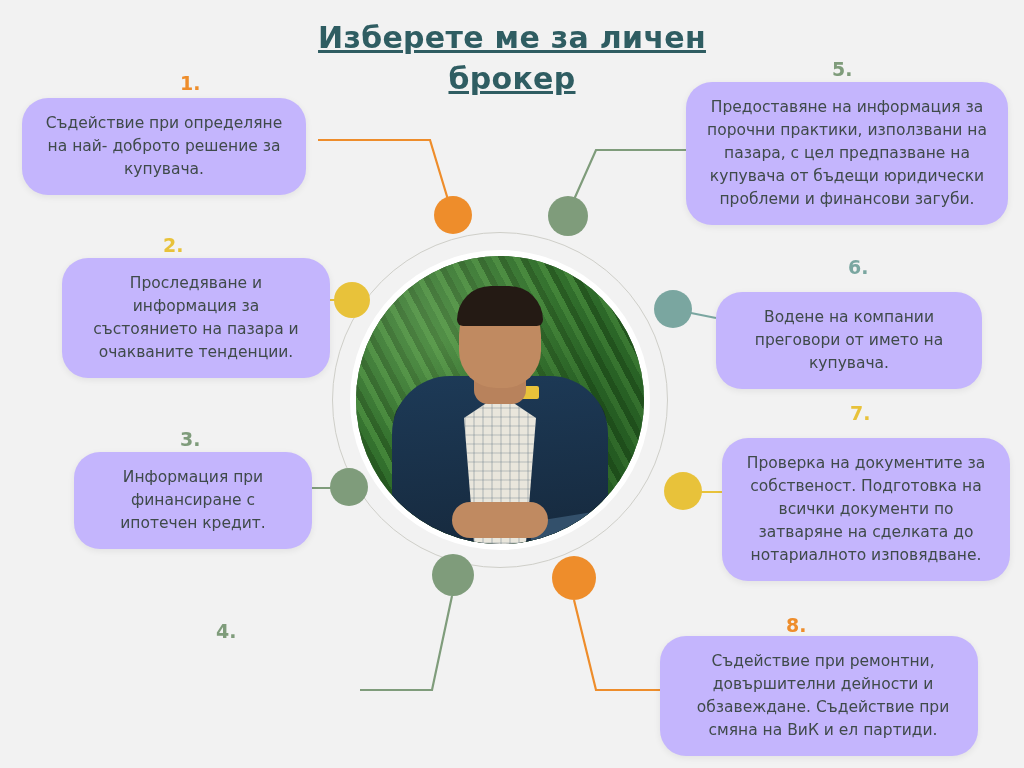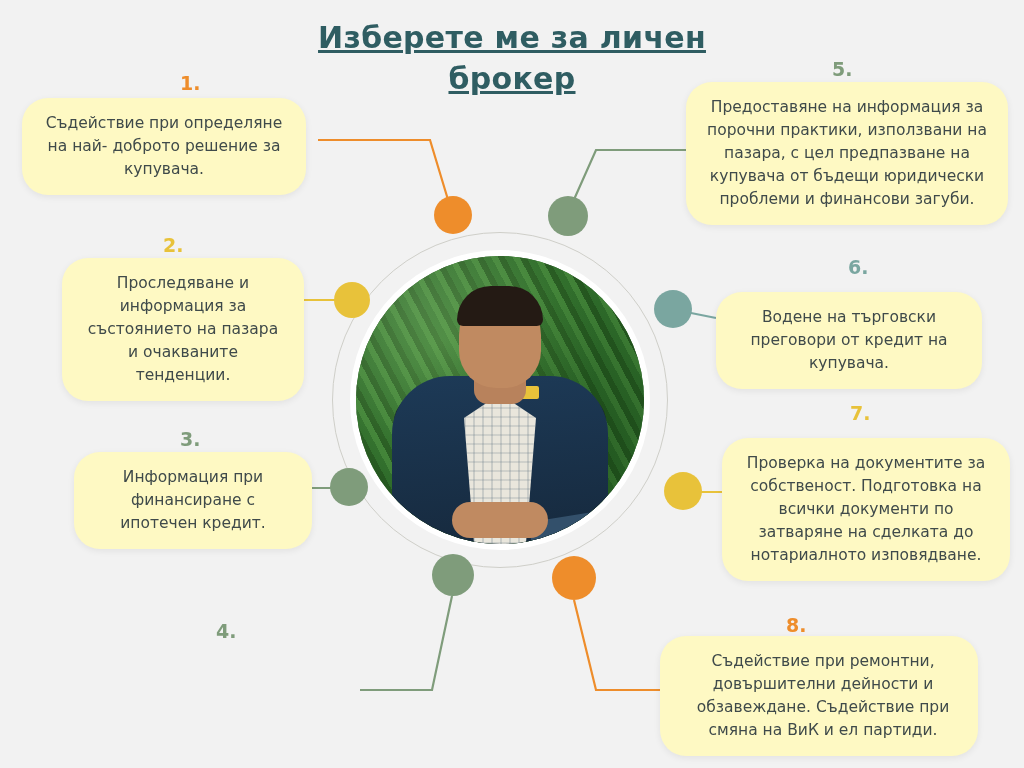--- a/index.html
+++ b/index.html
@@ -188,21 +188,21 @@
   
   .dot {
     position: absolute;
     border-radius: 50%;
     box-sizing: border-box;
   }
 
   
   .card {
     position: absolute;
-    background: #fef9c3;
+    background: #c4b5fd;
     border-radius: 26px;
     padding: 14px 20px;
     box-sizing: border-box;
     box-shadow: 0 2px 7px rgba(0,0,0,0.07);
     font-size: 15.5px;
     line-height: 1.48;
     color: #3f4a4a;
     text-align: center;
   }
   .num {
@@ -267,20 +267,20 @@
   <div class="num" style="left:180px; top:72px; color:#ee8d2b;">1.</div>
   <div class="num" style="left:163px; top:234px; color:#e8c23a;">2.</div>
   <div class="num" style="left:180px; top:428px; color:#7f9c7b;">3.</div>
   <div class="num" style="left:216px; top:620px; color:#7f9c7b;">4.</div>
   <div class="num" style="left:832px; top:58px; color:#7f9c7b;">5.</div>
   <div class="num" style="left:848px; top:256px; color:#7aa6a0;">6.</div>
   <div class="num" style="left:850px; top:402px; color:#e8c23a;">7.</div>
   <div class="num" style="left:786px; top:614px; color:#ee8d2b;">8.</div>
 
   <div class="card" style="left:22px; top:98px; width:284px;">Съдействие при определяне на най- доброто решение за купувача.</div>
-  <div class="card" style="left:62px; top:258px; width:242px;">Проследяване и информация за състоянието на пазара и очакваните тенденции.</div>
+  <div class="card" style="left:62px; top:258px; width:268px;">Проследяване и информация за състоянието на пазара и очакваните тенденции.</div>
   <div class="card" style="left:74px; top:452px; width:238px;">Информация при финансиране с ипотечен кредит.</div>
   <div class="card" style="left:686px; top:82px; width:322px;">Предоставяне на информация за порочни практики, използвани на пазара, с цел предпазване на купувача от бъдещи юридически проблеми и финансови загуби.</div>
-  <div class="card" style="left:716px; top:292px; width:266px;">Водене на търговски преговори от кредит на купувача.</div>
+  <div class="card" style="left:716px; top:292px; width:266px;">Водене на компании преговори от името на купувача.</div>
   <div class="card" style="left:722px; top:438px; width:288px;">Проверка на документите за собственост. Подготовка на всички документи по затваряне на сделката до нотариалното изповядване.</div>
   <div class="card" style="left:660px; top:636px; width:318px;padding-left:28px;">Съдействие при ремонтни, довършителни дейности и обзавеждане.  Съдействие при смяна на ВиК и ел партиди.</div>
 
 </div>
 
 </body></html>

